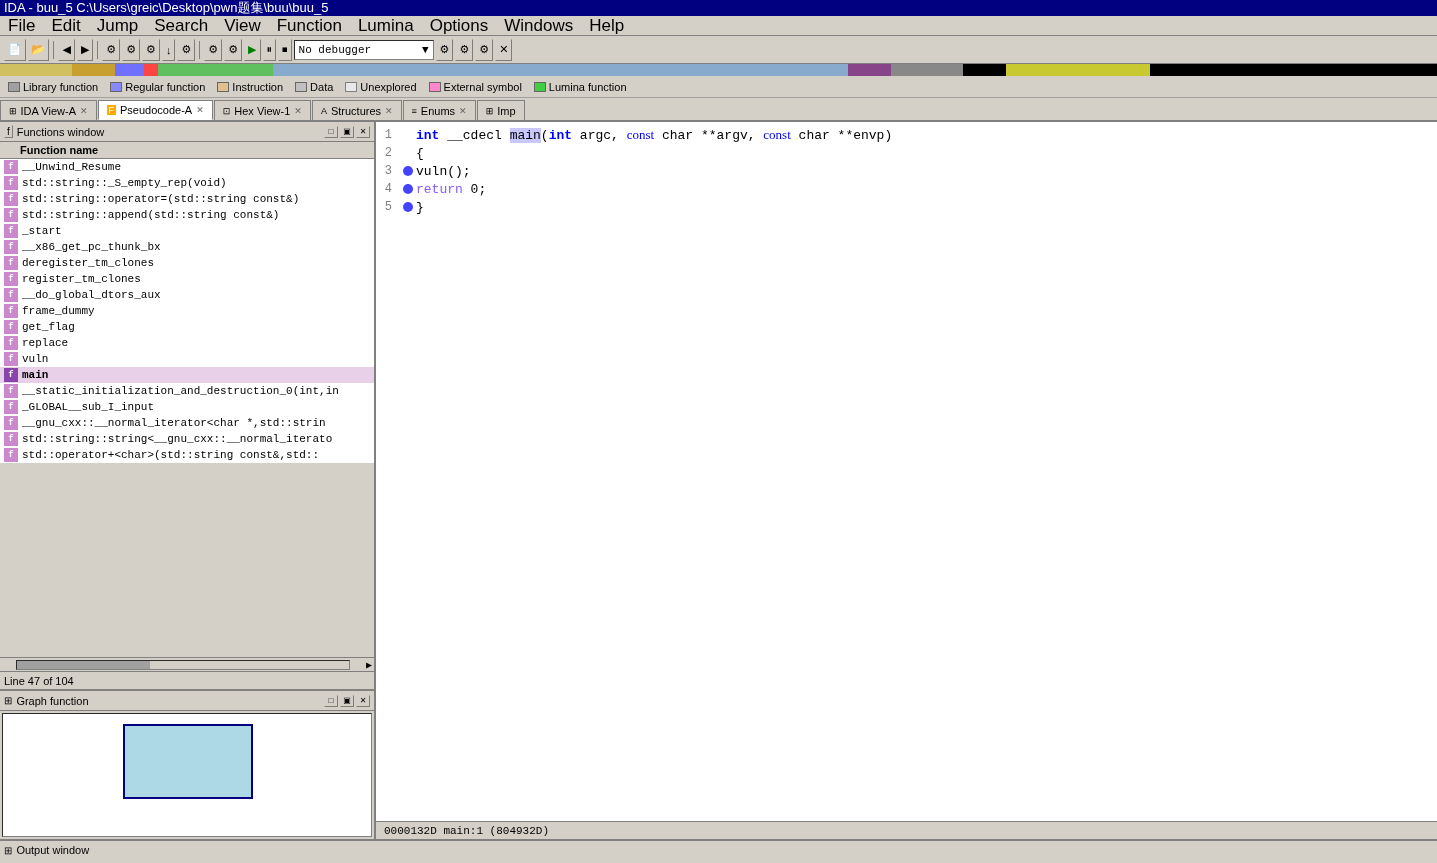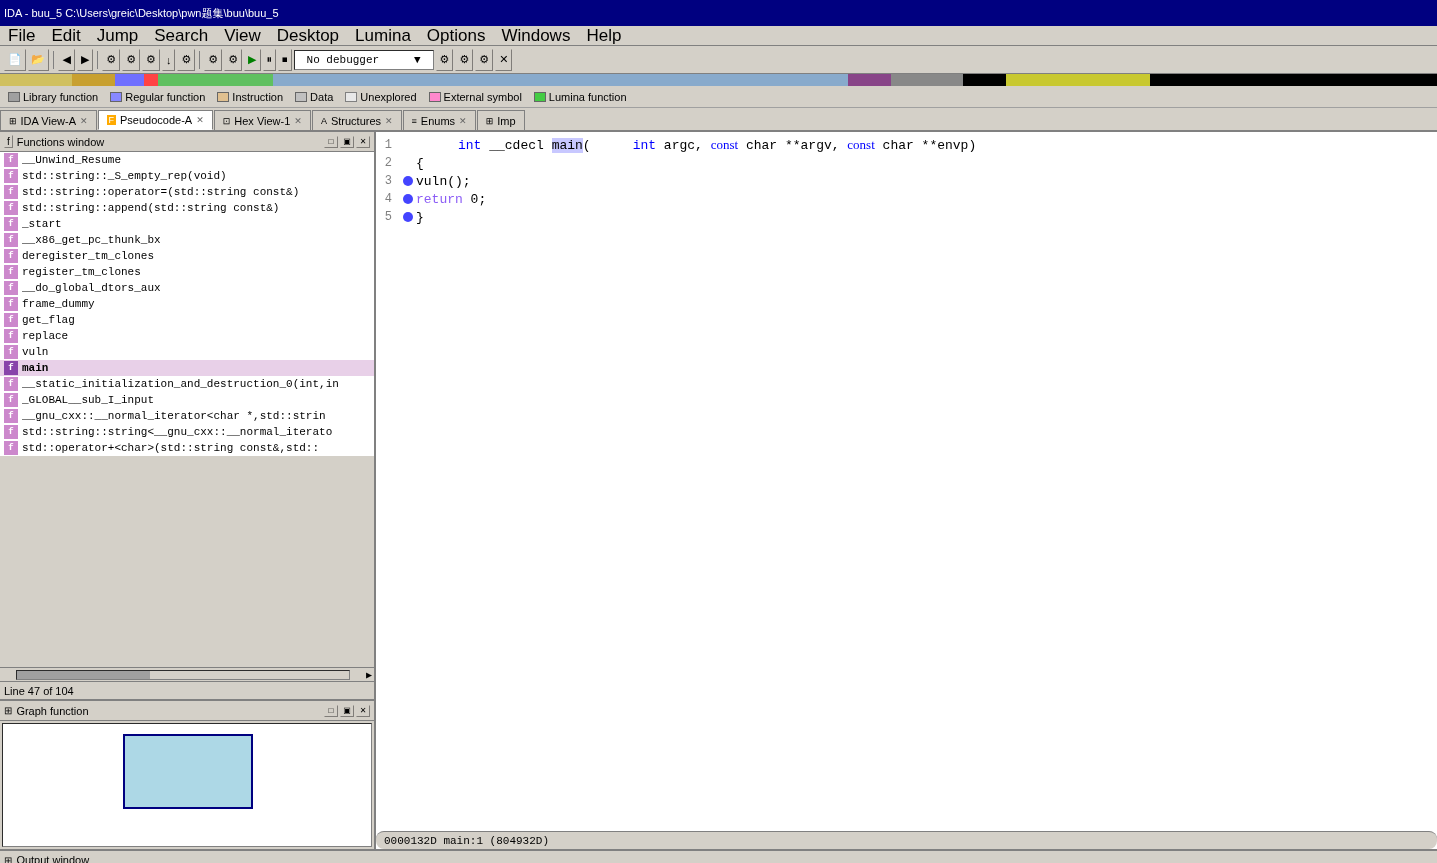--- a/index.html
+++ b/index.html
@@ -1,29 +1,29 @@
 <!DOCTYPE html>
 <html><head>
   <meta charset="utf-8">
   <style>
     * { margin: 0; padding: 0; box-sizing: border-box; }
     body { font-family: 'Courier New', Courier, monospace; font-size: 12px; background: #d4d0c8; width: 1437px; height: 863px; overflow: hidden; }
     
     
-    #titlebar { background: #000080; color: white; padding: 2px 4px; font-size: 11px; font-family: Arial, sans-serif; display: flex; align-items: center; height: 26px; }
+    #titlebar { background: #000080; color: white; padding: 2px 4px; font-size: 13px; font-family: Arial, sans-serif; display: flex; align-items: center; height: 16px; }
     
     
     #menubar { background: #d4d0c8; border-bottom: 1px solid #808080; display: flex; align-items: center; height: 20px; font-family: Arial, sans-serif; font-size: 17px; }
     .menu-item { padding: 2px 8px; cursor: pointer; }
     
     
     #toolbar { background: #d4d0c8; border-bottom: 1px solid #808080; display: flex; align-items: center; height: 28px; padding: 2px 4px; gap: 2px; }
     .toolbar-btn { background: #d4d0c8; border: 1px outset #d4d0c8; padding: 1px 3px; cursor: pointer; font-size: 11px; height: 22px; display: flex; align-items: center; }
     .toolbar-sep { width: 1px; background: #808080; height: 18px; margin: 0 2px; }
-    .debugger-combo { background: white; border: 1px inset #808080; padding: 1px 12px; font-size: 11px; height: 20px; width: 140px; display: flex; align-items: center; justify-content: space-between; }
+    .debugger-combo { background: white; border: 1px inset #808080; padding: 1px 4px; font-size: 11px; height: 20px; width: 140px; display: flex; align-items: center; justify-content: space-between; }
     
     
     #navband { height: 12px; background: #000; display: flex; overflow: hidden; }
     
     
     #legend { background: #d4d0c8; border-bottom: 1px solid #a0a0a0; display: flex; align-items: center; padding: 2px 8px; gap: 12px; font-family: Arial, sans-serif; font-size: 11px; height: 22px; }
     .legend-item { display: flex; align-items: center; gap: 3px; }
     .legend-color { width: 12px; height: 10px; border: 1px solid #666; }
     
     
@@ -66,27 +66,27 @@
     #right-panel { flex: 1; display: flex; flex-direction: column; background: white; min-width: 0; }
     
     #code-area { flex: 1; overflow: auto; background: white; padding: 4px 0; }
     .code-line { display: flex; align-items: center; min-height: 18px; font-family: 'Courier New', monospace; font-size: 13px; }
     .line-num { width: 24px; text-align: right; color: #808080; padding-right: 8px; font-size: 12px; flex-shrink: 0; }
     .line-dot { width: 16px; display: flex; align-items: center; justify-content: center; flex-shrink: 0; }
     .blue-dot { width: 10px; height: 10px; background: #4444ff; border-radius: 50%; }
     .line-content { flex: 1; }
     
     
-    .kw-int { color: #0000ff; font-weight: normal; margin-left: 42px; }
+    .kw-int { color: #0000ff; font-weight: bold; }
     .kw-const { color: #0000ff; font-family: Liberation Serif, serif; }
     .kw-return { color: #0000ff; }
     .main-highlight { background: #c8c8ff; }
     
     
-    #code-status { background: #d4d0c8; border-top: 1px solid #808080; padding: 1px 8px; font-family: 'Courier New', monospace; font-size: 11px; height: 18px; display: flex; align-items: center; border-radius: 8px; }
+    #code-status { background: #d4d0c8; border-top: 1px solid #808080; padding: 1px 8px; font-family: 'Courier New', monospace; font-size: 11px; height: 18px; display: flex; align-items: center; }
     
     
     #statusbar { background: #d4d0c8; border-top: 2px solid #808080; height: 20px; display: flex; align-items: center; padding: 0 4px; font-family: Arial, sans-serif; font-size: 11px; }
     
     
     ::-webkit-scrollbar { width: 14px; height: 14px; }
     ::-webkit-scrollbar-track { background: #d4d0c8; }
     ::-webkit-scrollbar-thumb { background: #a0a0a0; border: 1px outset #d4d0c8; }
     
     
@@ -101,21 +101,21 @@
 <div id="titlebar">
   <span>IDA - buu_5  C:\Users\greic\Desktop\pwn题集\buu\buu_5</span>
 </div>
 
 <div id="menubar">
 <div class="menu-item">File</div>
     <div class="menu-item">Edit</div>
     <div class="menu-item">Jump</div>
     <div class="menu-item">Search</div>
     <div class="menu-item">View</div>
-    <div class="menu-item">Desktop</div>
+    <div class="menu-item">Function</div>
     <div class="menu-item">Lumina</div>
     <div class="menu-item">Options</div>
     <div class="menu-item">Windows</div>
     <div class="menu-item">Help</div>
   </div>
 
 <div id="toolbar">
   <button class="toolbar-btn">📄</button>
   <button class="toolbar-btn">📂</button>
   <div class="toolbar-sep"></div>
@@ -230,20 +230,23 @@
           <span style="font-size:10px; background:#d4d0c8; border:1px outset #d4d0c8; padding:0 2px;">f</span>
           <span>Functions window</span>
         </div>
         <div class="panel-controls">
           <button class="panel-ctrl-btn">□</button>
           <button class="panel-ctrl-btn">▣</button>
           <button class="panel-ctrl-btn">✕</button>
         </div>
       </div>
 
+      <div class="func-list-header">
+        <span>Function name</span>
+      </div>
 
       <div id="func-list-wrapper" style="flex:1; overflow:auto; min-height:0;">
         <div id="func-list" style="background:white;">
 
         <div class="func-item">
               <span class="func-icon">f</span>
               <span class="func-name">__Unwind_Resume</span>
             </div>
             <div class="func-item">
               <span class="func-icon">f</span>

